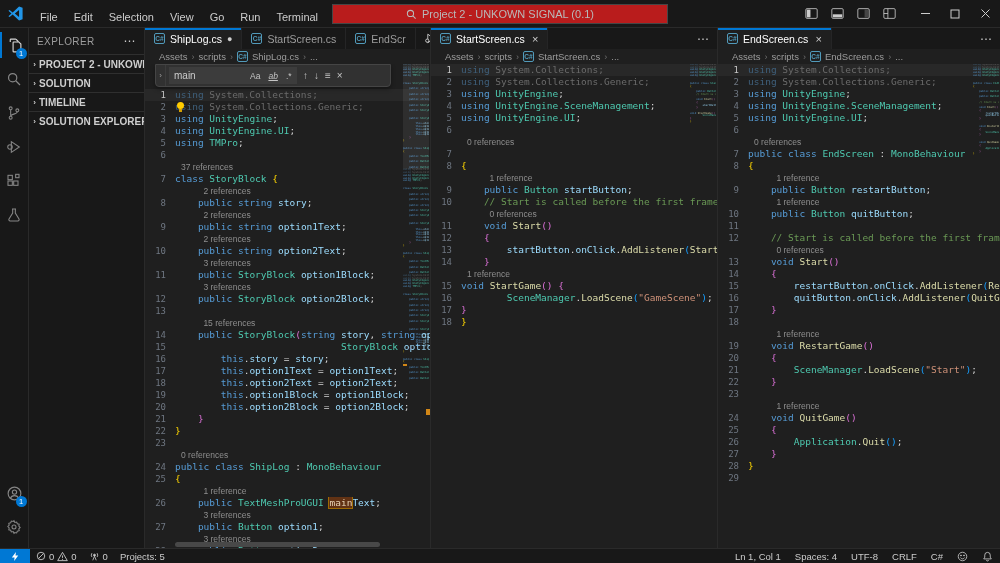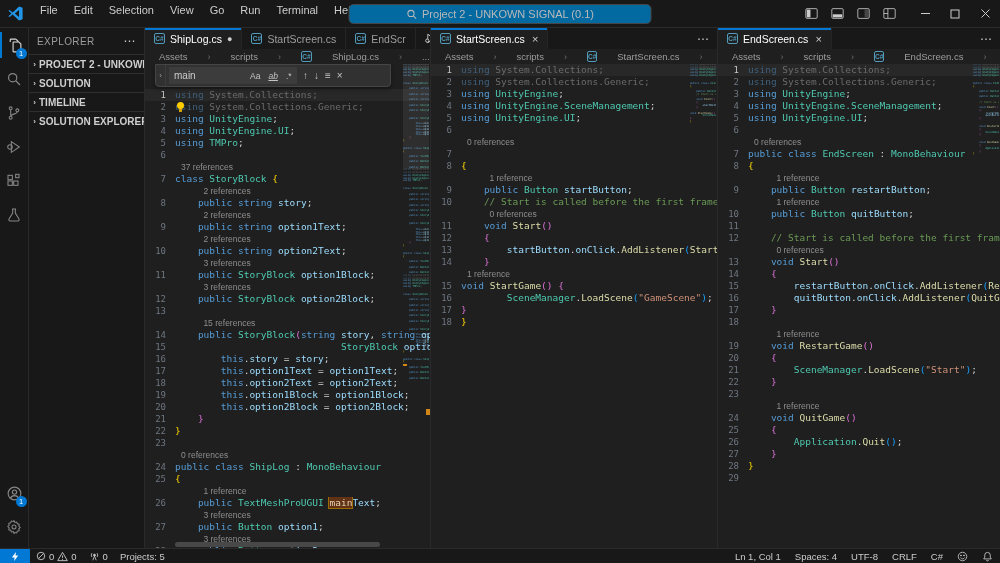--- a/index.html
+++ b/index.html
@@ -2,26 +2,26 @@
 <html><head>
 <meta charset="utf-8">
 <style>
   *{box-sizing:border-box;margin:0;padding:0}
   html,body{width:1000px;height:563px;overflow:hidden;background:#1f1f1f;
     font-family:"Liberation Sans",sans-serif;color:#cccccc;font-size:11px;}
   svg{display:block}
   
   .titlebar{height:28px;background:#181818;display:flex;align-items:center;position:relative;border-bottom:1px solid #2a2a2a}
   .vscode-logo{width:17px;height:17px;margin:0 8px 0 7px}
-  .menus{display:flex;height:100%;align-items:flex-start}
+  .menus{display:flex;height:100%;align-items:flex-end}
   .menu-item{padding:0 8px;height:20px;line-height:20px;border-radius:4px;color:#cccccc;cursor:default}
   .nav-arrows{display:flex;gap:10px;margin-left:70px;color:#cccccc;font-size:13px}
   .nav-arrows span{opacity:.85}
-  .command-center{position:absolute;left:50%;top:4px;transform:translateX(-50%);width:303px;height:20px;
-    background:#0369a1;border:1px solid #464646;border-radius:5px;display:flex;align-items:center;justify-content:center;
+  .command-center{position:absolute;left:50%;top:4px;transform:translateX(-50%);width:336px;height:20px;
+    background:#b91c1c;border:1px solid #464646;border-radius:0;display:flex;align-items:center;justify-content:center;
     color:#b9b9b9;font-size:11px;gap:5px}
   .win-controls{margin-left:auto;display:flex;align-items:center;height:100%}
   .wc{width:30px;height:100%;display:flex;align-items:center;justify-content:center;color:#cccccc}
   .layout-icons{display:flex;gap:4px;margin-right:10px}
   .layout-icons .wc{width:22px}
   
   .main{display:flex;height:520px}
   .activitybar{width:29px;background:#181818;display:flex;flex-direction:column;align-items:center;border-right:1px solid #2a2a2a}
   .ab-item{width:29px;height:34px;display:flex;align-items:center;justify-content:center;color:#868686;position:relative}
   .ab-item.active{color:#d7d7d7}
@@ -44,21 +44,21 @@
     border-right:1px solid #252526;position:relative;white-space:nowrap}
   .tab.active{background:#1f1f1f;color:#ffffff}
   .tab.active::before{content:"";position:absolute;left:0;right:0;top:0;height:1.5px;background:#0078d4}
   .tab .close{font-size:11px;margin-left:2px;color:#9d9d9d}
   .tab.active .close{color:#cfcfcf}
   .tab .dot{font-size:9px;color:#d0d0d0}
   .cs-icon{width:11px;height:11px;border-radius:2px;font-size:6.5px;font-weight:bold;color:#519aba;
     display:flex;align-items:center;justify-content:center;border:1px solid #519aba}
   .tab-actions{margin-left:auto;display:flex;align-items:center;gap:7px;padding:0 8px;color:#cccccc}
   .tab-actions .glyph{font-size:12px;line-height:1}
-  .breadcrumbs{height:15px;display:flex;align-items:center;gap:19px;padding:0 0 0 14px;font-size:9.5px;color:#9d9d9d;
+  .breadcrumbs{height:15px;display:flex;align-items:center;gap:3px;padding:0 0 0 14px;font-size:9.5px;color:#9d9d9d;
     white-space:nowrap;overflow:hidden;background:#1f1f1f}
   .breadcrumbs .sep{font-size:9px;color:#6e6e6e;margin:0 1px}
   .editor{position:relative;flex:1;overflow:hidden;background:#1f1f1f}
   
   .find{position:relative;margin:0 0 2px 10px;width:236px;height:23px;background:#313131;border:1px solid #454545;
     border-bottom-left-radius:4px;border-bottom-right-radius:4px;display:flex;align-items:center;box-shadow:0 2px 4px rgba(0,0,0,.35);z-index:5}
   .find .grip{width:10px;height:100%;display:flex;align-items:center;justify-content:center;color:#9d9d9d;font-size:8px;border-right:1px solid #3c3c3c}
   .find .box{display:flex;align-items:center;background:#3c3c3c;border:1px solid #3c3c3c;height:17px;width:128px;margin-left:3px;padding:0 2px 0 4px}
   .find .box input{background:transparent;border:none;outline:none;color:#cccccc;font-size:10px;width:70px;font-family:"Liberation Sans",sans-serif}
   .opt{color:#c5c5c5;font-size:8.5px;padding:1px 2px;border-radius:2px;margin-left:4px}

